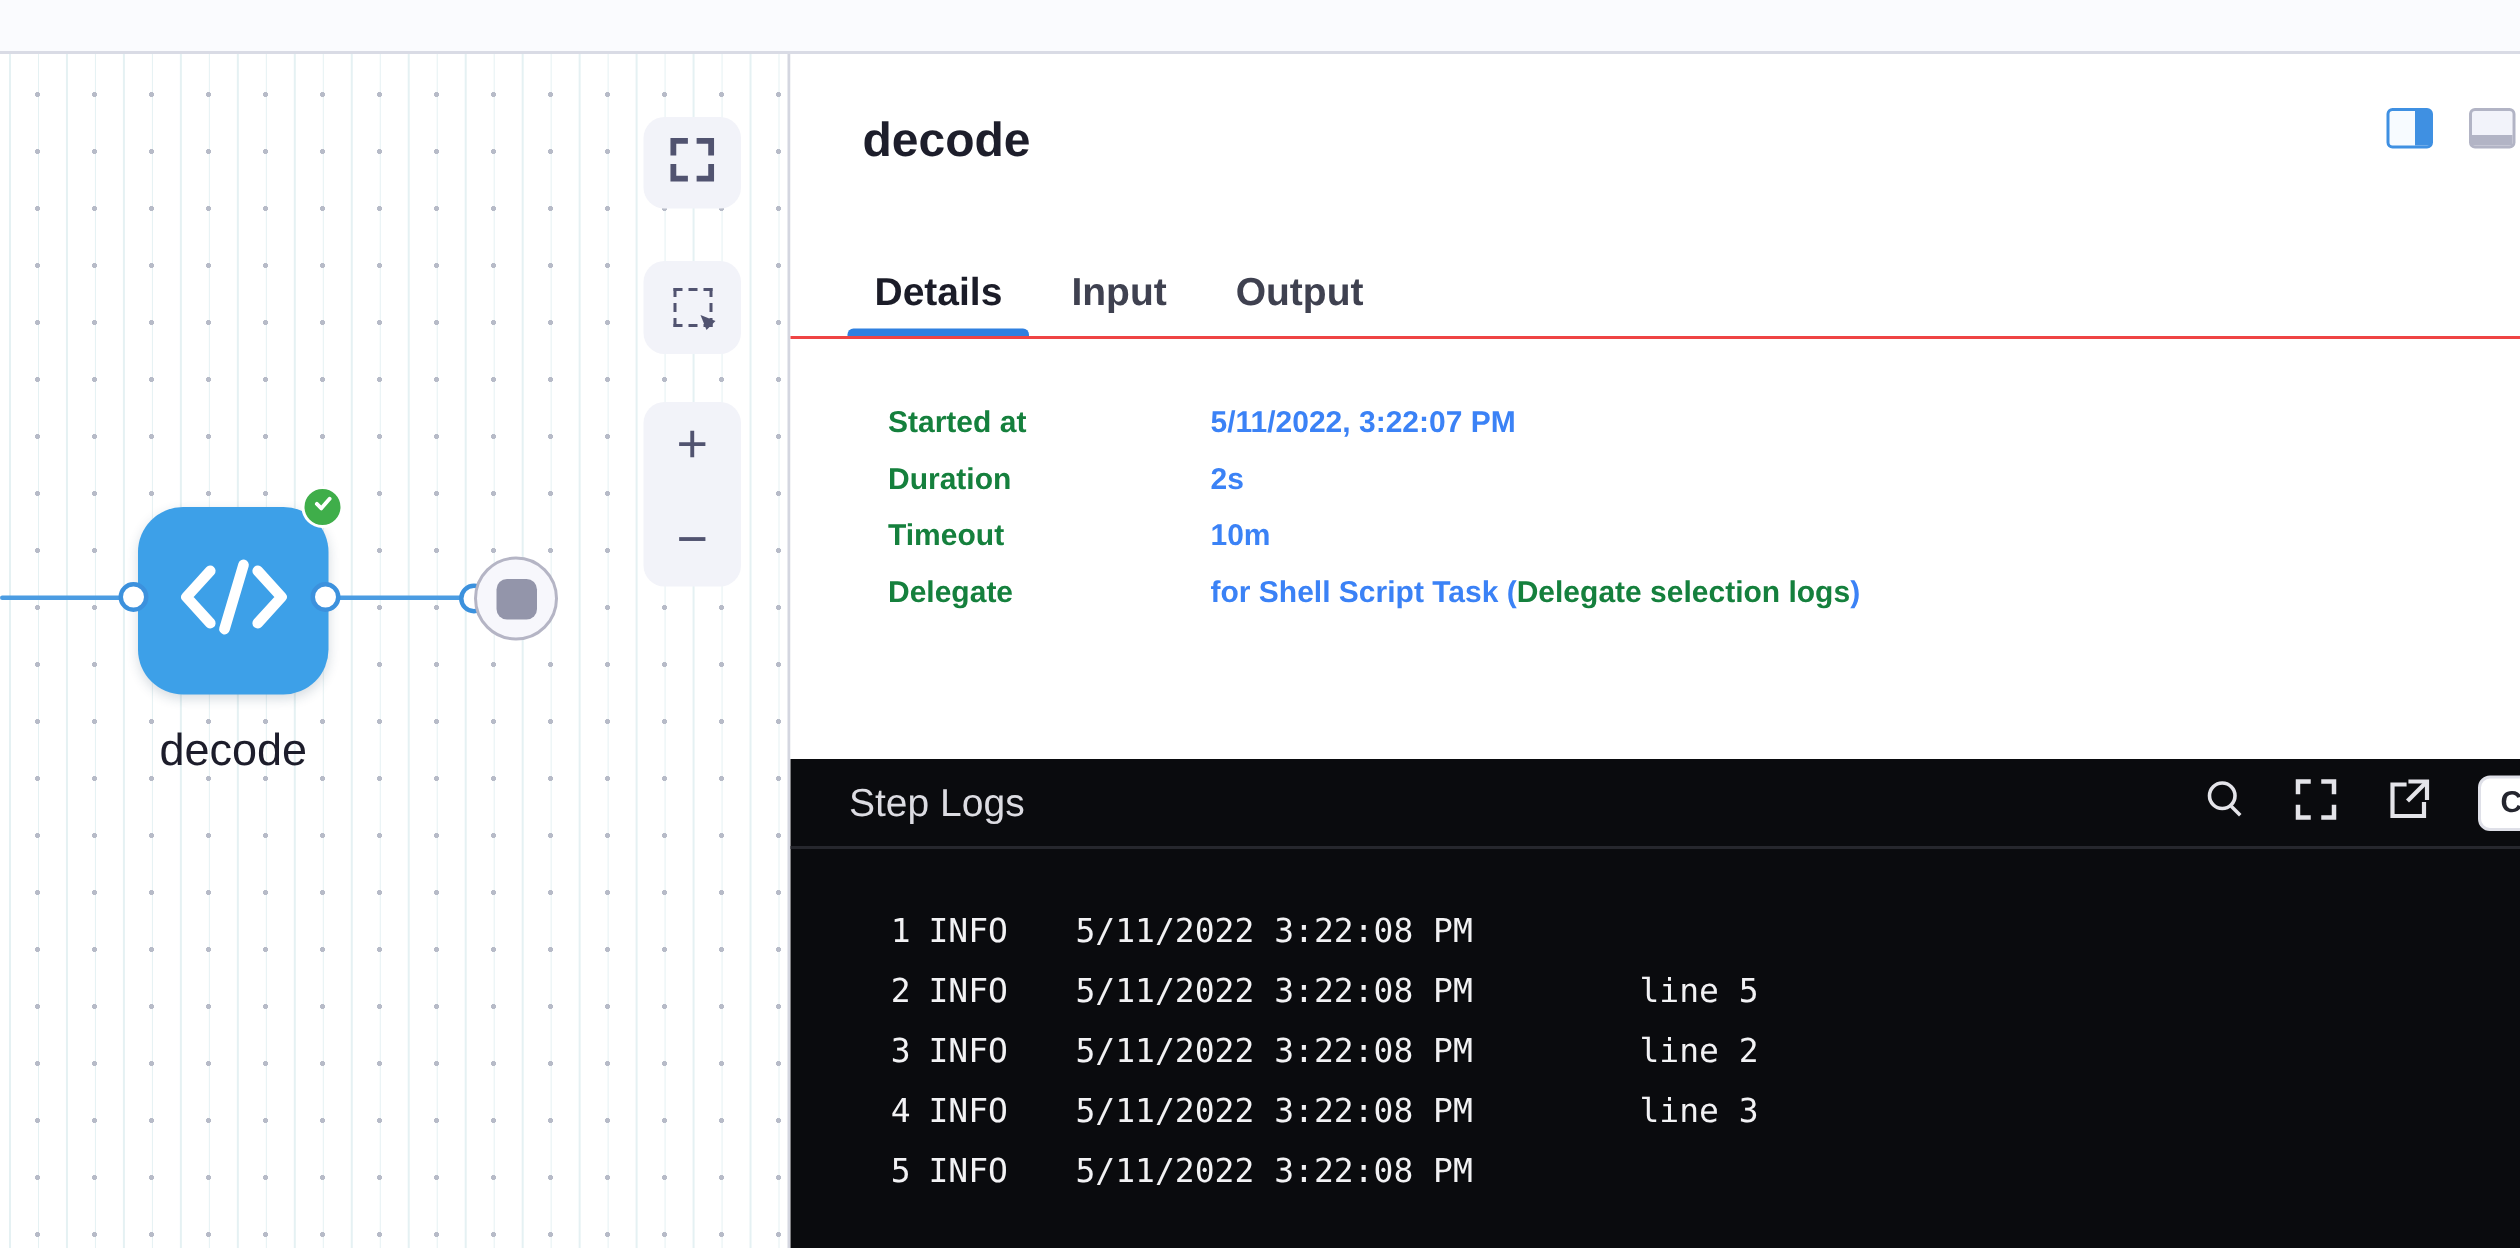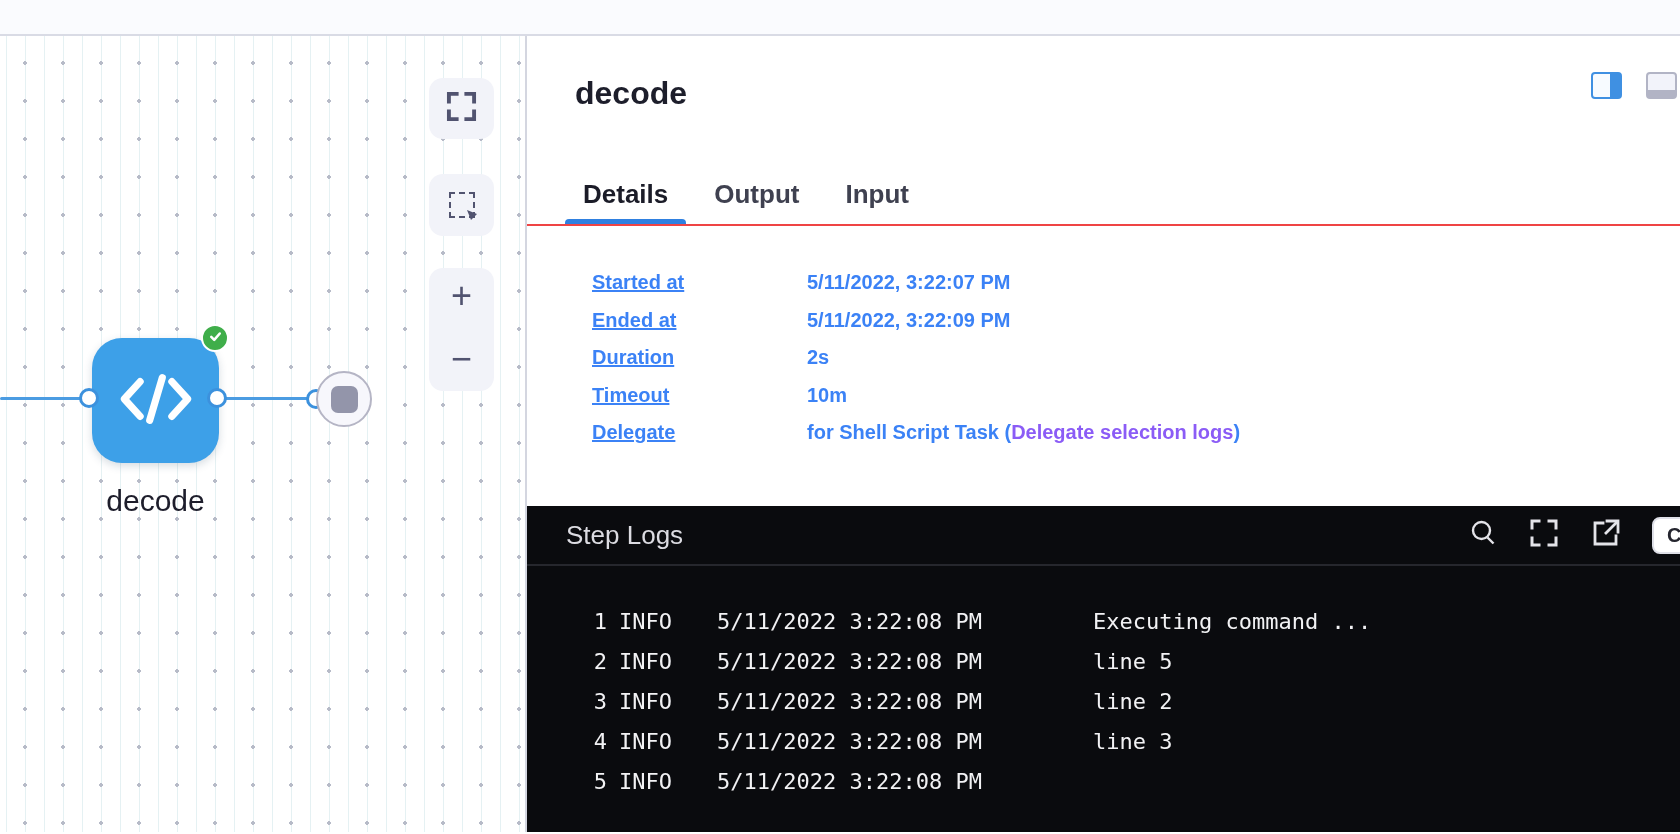--- a/index.html
+++ b/index.html
@@ -75,23 +75,23 @@
           border-bottom:2px solid #ef4444; display:flex; gap:10px; padding-left:38px; }
   .tab { position:relative; padding:0 18px; display:flex; align-items:center;
          font-size:26px; font-weight:600; color:#3f4150; cursor:pointer; }
   .tab.active { font-weight:700; color:#1b1c28; }
   .tab.active::after { content:""; position:absolute; left:0; right:0; bottom:0;
                        height:5px; border-radius:4px 4px 0 0; background:#2f80e0; }
 
   .details { position:absolute; top:228px; left:0; right:0; }
   .d-row { display:flex; align-items:center; height:37.5px; padding-left:65px;
            font-size:20px; }
-  .d-label { flex:0 0 215px; color:#3b82f6; font-weight:600;text-decoration:underline; }
+  .d-label { flex:0 0 215px; color:#15803d; font-weight:600; }
   .d-value { color:#3b82f6; font-weight:700; }
-  .d-link  { color:#8b5cf6; font-weight:700; cursor:pointer; }
+  .d-link  { color:#15803d; font-weight:700; cursor:pointer; }
 
   
   .logs { position:absolute; top:470px; left:0; right:0; bottom:0; background:#0a0b0e; }
   .logs-header { height:60px; border-bottom:2px solid #26272d; display:flex;
                  align-items:center; padding-left:39px;gap:11px; }
   .logs-title { font-size:26px; color:#dcdce2; }
   .logs-actions { margin-left:auto; display:flex; align-items:center;
                   gap:30px; margin-right:-122px; }
   .logs-actions svg { cursor:pointer; }
   .console-btn { width:150px; height:37px; background:#fff; border:2px solid #dfe0e8;
@@ -171,32 +171,28 @@
 
   <div class="panel">
 
     <div class="panel-title">decode</div>
 
     <div class="dock-toggle dock-right"></div>
     <div class="dock-toggle dock-bottom"></div>
 
     <div class="tabs">
       <div class="tab active">Details</div>
+      <div class="tab">Input</div>
       <div class="tab">Output</div>
-      <div class="tab">Input</div>
     </div>
 
     <div class="details">
       <div class="d-row">
         <span class="d-label">Started at</span>
         <span class="d-value">5/11/2022, 3:22:07 PM</span>
-      </div>
-      <div class="d-row">
-        <span class="d-label">Ended at</span>
-        <span class="d-value">5/11/2022, 3:22:09 PM</span>
       </div>
       <div class="d-row">
         <span class="d-label">Duration</span>
         <span class="d-value">2s</span>
       </div>
       <div class="d-row">
         <span class="d-label">Timeout</span>
         <span class="d-value">10m</span>
       </div>
       <div class="d-row">
@@ -234,21 +230,20 @@
           </span>
           <div class="console-btn">Co</div>
         </div>
       </div>
 
       <div class="log-body">
         <div class="log-line">
           <span class="log-num">1</span>
           <span class="log-level">INFO</span>
           <span class="log-time">5/11/2022 3:22:08 PM</span>
-          <span class="log-msg">Executing command ...</span>
         </div>
         <div class="log-line">
           <span class="log-num">2</span>
           <span class="log-level">INFO</span>
           <span class="log-time">5/11/2022 3:22:08 PM</span>
           <span class="log-msg">line 5</span>
         </div>
         <div class="log-line">
           <span class="log-num">3</span>
           <span class="log-level">INFO</span>

